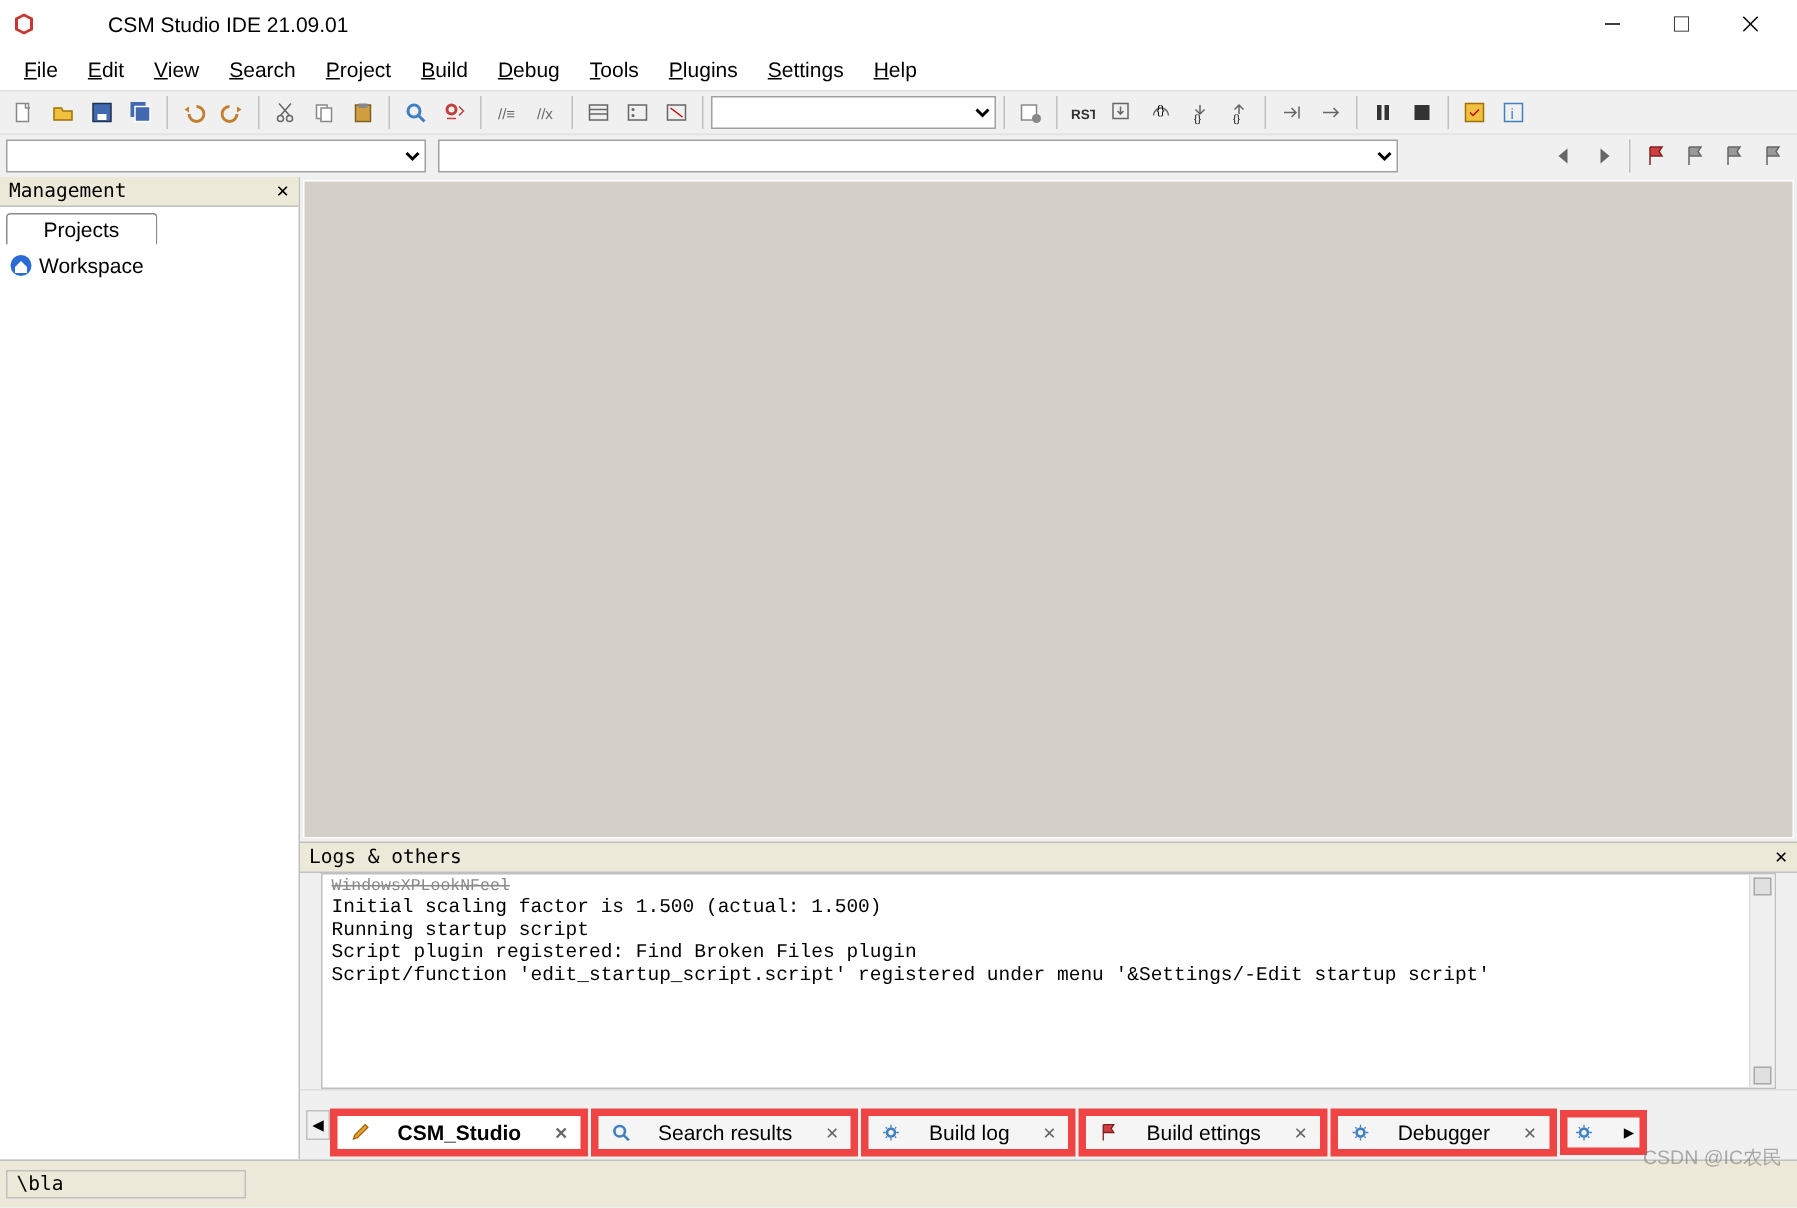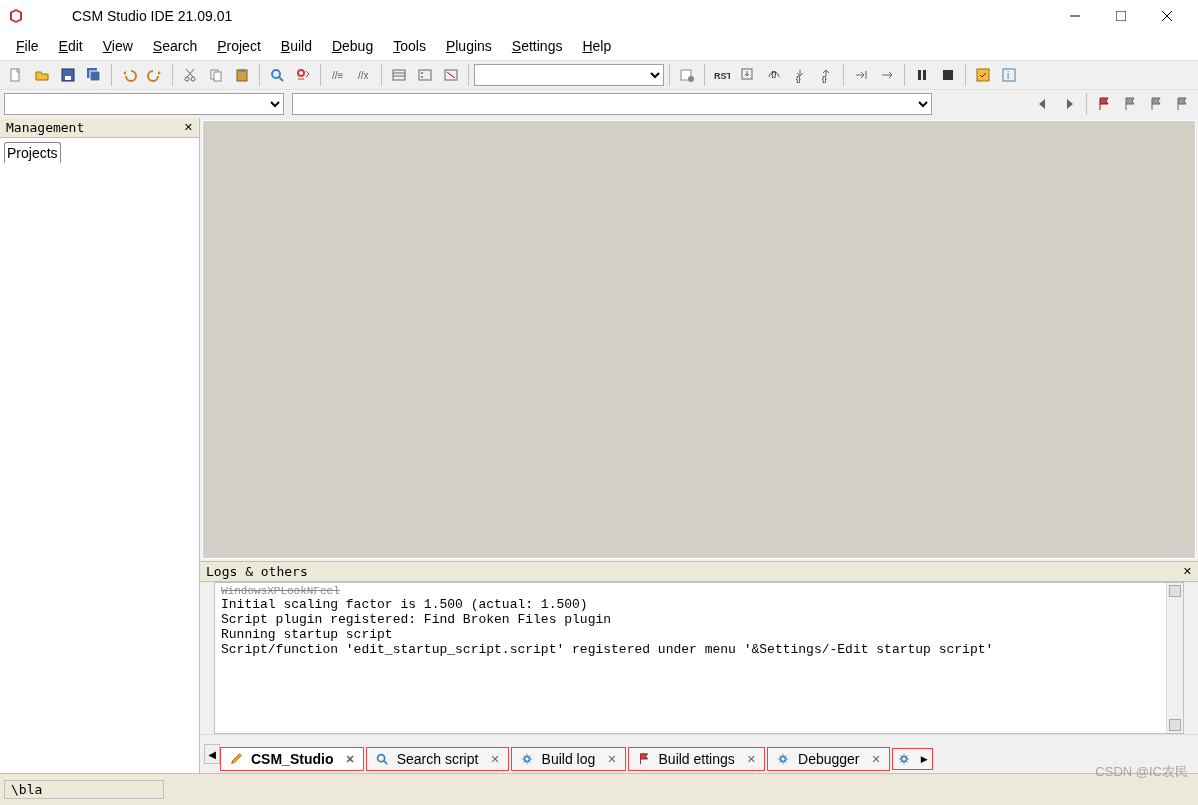--- a/index.html
+++ b/index.html
@@ -15,32 +15,32 @@
 .toolbar-row { background: #f0f0f0; border-top: 1px solid #e0e0e0; display: flex; align-items: center; padding: 2px 4px; min-height: 28px; gap: 2px; }
 .toolbar-row .sep { width: 1px; height: 22px; background: #c0c0c0; margin: 0 3px; }
 .tbtn { width: 24px; height: 24px; display: flex; align-items: center; justify-content: center; border: 1px solid transparent; cursor: default; }
 .tbtn svg { width: 16px; height: 16px; }
 .combo { height: 22px; border: 1px solid #a0a0a0; background: #fff; font-size: 12px; }
 .main-split { flex: 1; display: flex; min-height: 0; }
 .sidebar { width: 200px; background: #fff; border-right: 1px solid #c0c0c0; display: flex; flex-direction: column; }
 .panel-header { background: #ece9d8; border-bottom: 1px solid #c0c0c0; padding: 2px 6px; font-family: "SimSun", monospace; font-size: 13px; display: flex; align-items: center; }
 .panel-header .close-x { margin-left: auto; font-family: Arial; font-size: 11px; cursor: default; }
 .tab-row { display: flex; padding: 4px 4px 0 4px; }
-.tab { border: 1px solid #888; border-bottom: none; padding: 2px 2px; background: #fff; font-size: 14px; border-radius: 3px 3px 0 0; }
+.tab { border: 1px solid #888; border-bottom: none; padding: 2px 24px; background: #fff; font-size: 14px; border-radius: 3px 3px 0 0; }
 .tree { padding: 6px; font-size: 14px; }
 .tree-item { display: flex; align-items: center; gap: 4px; }
 .right-stack { flex: 1; display: flex; flex-direction: column; min-width: 0; }
 .editor-area { flex: 1; background: #d4d0c8; border: 1px solid #fff; margin: 2px; }
 .logs-panel { display: flex; flex-direction: column; border-top: 1px solid #c0c0c0; height: 212px; }
 .logs-body { flex: 1; background: #fff; border: 1px solid #c0c0c0; margin: 0 14px; font-family: "SimSun", "Courier New", monospace; font-size: 13px; padding: 2px 6px; overflow: hidden; position: relative; }
 .logs-body .scrollbar { position: absolute; right: 0; top: 0; bottom: 0; width: 17px; background: #f0f0f0; border-left: 1px solid #ddd; }
 .logs-body .scrollbar::before { content:""; position:absolute; top:2px; left:2px; right:2px; height:10px; background:#e0e0e0; border:1px solid #aaa;}
 .logs-body .scrollbar::after { content:""; position:absolute; bottom:2px; left:2px; right:2px; height:10px; background:#e0e0e0; border:1px solid #aaa;}
 .bottom-tabs { display: flex; align-items: center; background: #f0f0f0; padding: 2px 4px; gap:0; border-top:1px solid #ddd;}
-.btab { display: flex; align-items: center; gap: 8px; padding: 3px 8px; border: 1px solid #ef4444; background: #f5f5f5; font-size: 14px; margin-right: 2px; margin-top: 10px; }
+.btab { display: flex; align-items: center; gap: 18px; padding: 3px 8px; border: 5px solid #ef4444; background: #f5f5f5; font-size: 14px; margin-right: 2px; margin-top: 10px; }
 .btab.active { background: #fff; font-weight: bold; }
 .btab .x { font-size: 11px; color: #666; margin-left: 4px; }
 .nav-arrow { width: 16px; height: 20px; display:flex; align-items:center; justify-content:center; border:1px solid #c0c0c0; background:#f0f0f0; font-size:10px;}
 .statusbar { height: 32px; background: #ece9d8; border-top: 1px solid #c0c0c0; display: flex; align-items: center; padding: 0 4px; font-family: "SimSun", monospace; font-size: 13px; }
 .statusbar .cell { border: 1px solid #c0c0c0; padding: 1px 6px; min-width: 160px; background:#ece9d8;}
 .watermark { position: fixed; bottom: 24px; right: 10px; font-size: 13px; color: rgba(120,120,120,0.6); pointer-events:none;}
 </style>
 </head>
 <body>
 
@@ -307,53 +307,62 @@
 
 <div class="main-split">
   <div class="sidebar">
     <div class="panel-header">
       <span>Management</span>
       <span class="close-x">✕</span>
     </div>
     <div class="tab-row">
       <div class="tab">Projects</div>
     </div>
+    <div class="tree">
+      <div class="tree-item">
+        <svg width="16" height="16">
+            <circle cx="8" cy="8" r="7" fill="#2a6bd4"></circle>
+            <path d="M4 9l4-4 4 4v4H4z" fill="#fff"></path>
+          </svg>
+        <span>Workspace</span>
+      </div>
+    </div>
   </div>
 
   <div class="right-stack">
     <div class="editor-area"></div>
 
     <div class="logs-panel">
       <div class="panel-header">
         <span>Logs &amp; others</span>
         <span class="close-x">✕</span>
       </div>
       <div class="logs-body" id="logsbody">
         <div style="text-decoration: line-through; color: rgb(136, 136, 136); font-size: 11px;">WindowsXPLookNFeel</div>
           <div>Initial scaling factor is 1.500 (actual: 1.500)</div>
+          <div>Running startup script</div>
           <div>Script plugin registered: Find Broken Files plugin</div>
-          <div>Running startup script</div>
           <div>Script/function 'edit_startup_script.script' registered under menu '&amp;Settings/-Edit startup script'</div>
           <div class="scrollbar"></div>
       </div>
       <div class="bottom-tabs" id="btabs">
         <div class="nav-arrow">◀</div>
       <div class="btab active">
             <svg viewBox="0 0 16 16" width="14" height="14">
               <path d="M3 13l1-3 8-8 2 2-8 8z" fill="#f0a030" stroke="#a06000"></path>
             </svg>
             <span>CSM_Studio</span>
             <span class="x">✕</span>
           </div>
           <div class="btab">
             <svg viewBox="0 0 16 16" width="14" height="14">
               <circle cx="7" cy="7" r="4" fill="none" stroke="#4080c0" stroke-width="2"></circle>
               <line x1="10" y1="10" x2="14" y2="14" stroke="#4080c0" stroke-width="2"></line>
             </svg>
-            <span>Search script</span>
+            <span>Search results</span>
             <span class="x">✕</span>
           </div>
           <div class="btab">
             <svg viewBox="0 0 16 16" width="14" height="14">
               <circle cx="8" cy="8" r="3" fill="none" stroke="#4080c0" stroke-width="2"></circle>
               <path d="M8 2v2M8 12v2M2 8h2M12 8h2M4 4l1 1M11 11l1 1M4 12l1-1M11 5l1-1" stroke="#4080c0"></path>
             </svg>
             <span>Build log</span>
             <span class="x">✕</span>
           </div>

